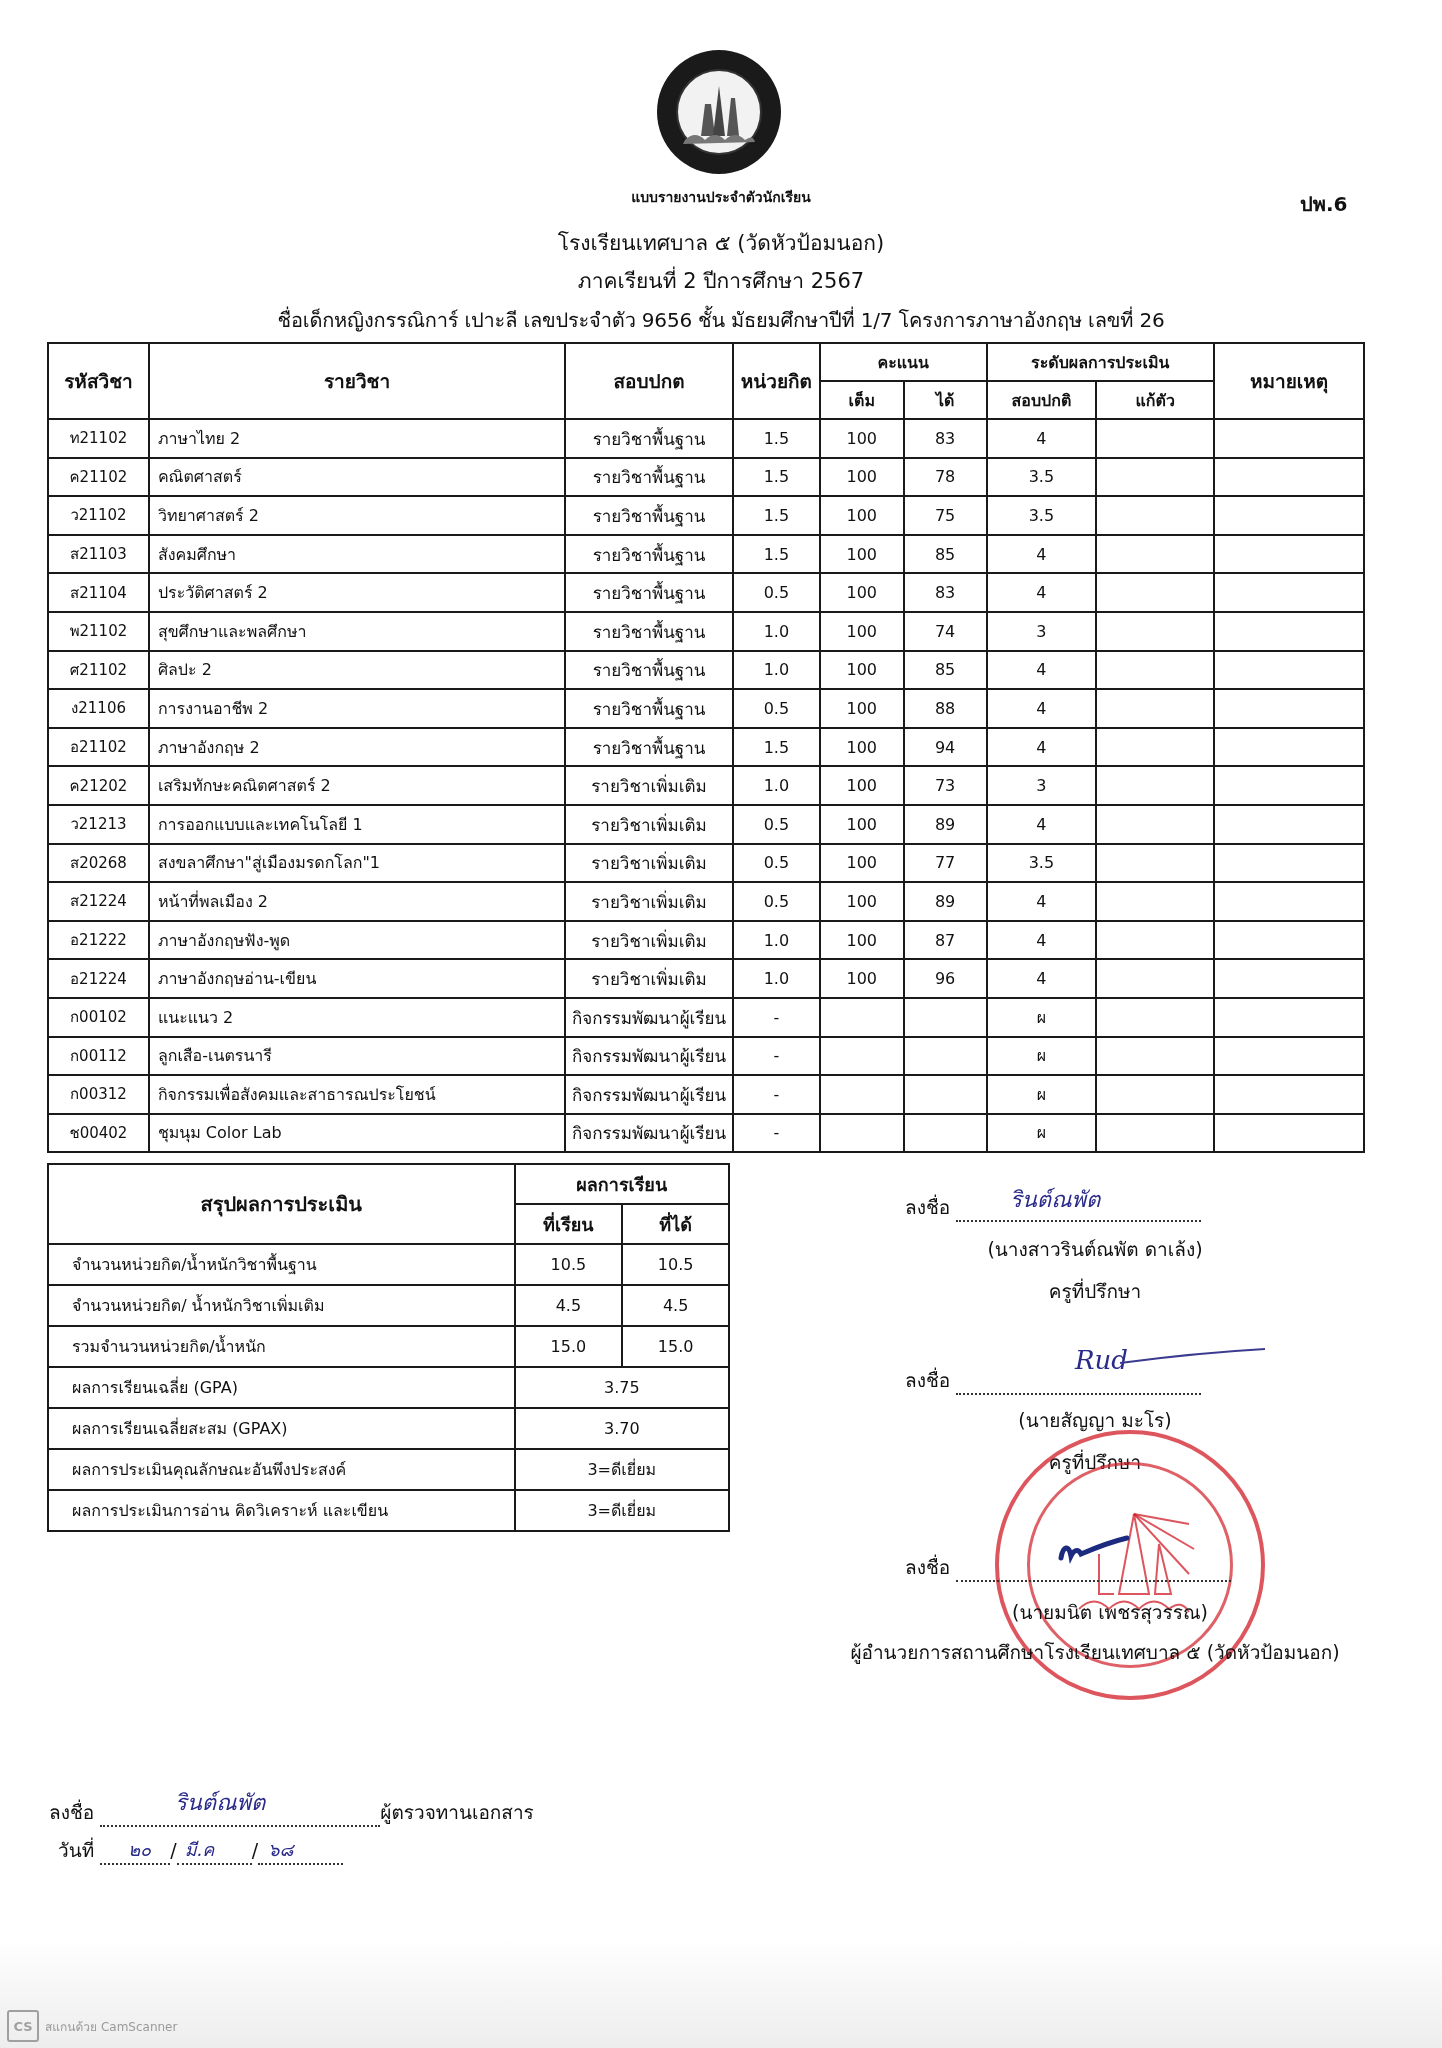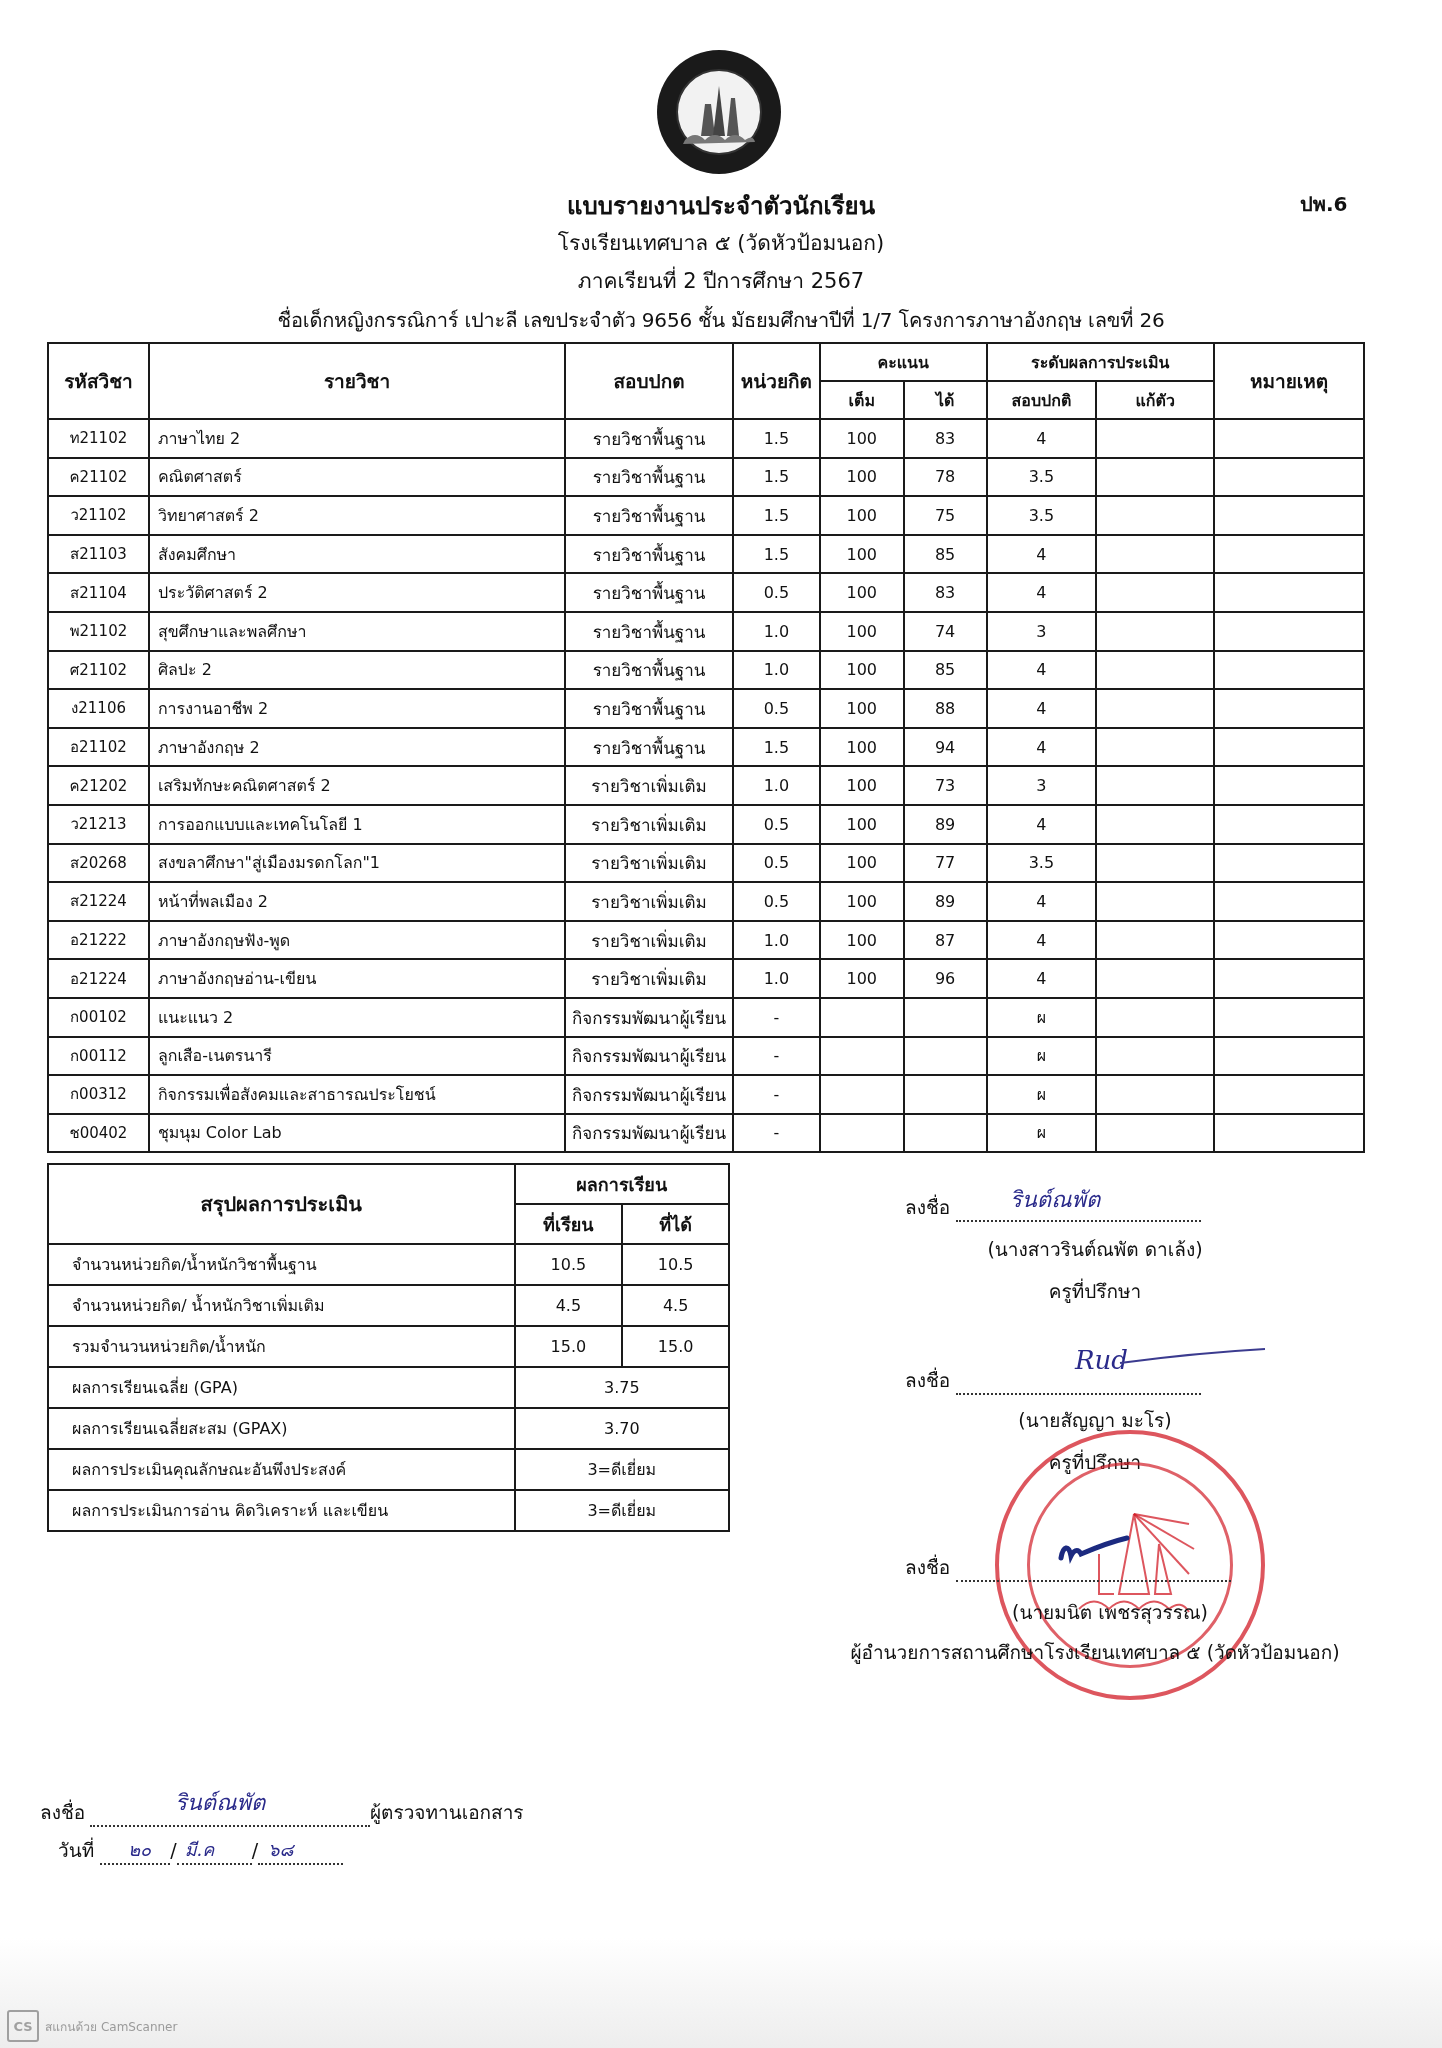--- a/index.html
+++ b/index.html
@@ -10,21 +10,21 @@
     color:#111;
   }
   .vignette {
     position:absolute; left:0; right:0; bottom:0; height:110px;
     background:linear-gradient(to bottom, rgba(255,255,255,0) 0%, #ededed 100%);
   }
   .logo {
     position:absolute; left:655px; top:48px; width:128px; height:128px;
   }
   .hdr { position:absolute; left:0; width:1442px; text-align:center; }
-  .hdr-title { top:186px; font-size:24px; font-weight:bold;font-family:Liberation Mono, monospace; }
+  .hdr-title { top:186px; font-size:14px; font-weight:bold;font-family:Liberation Mono, monospace; }
   .hdr-school { top:226px; font-size:21px; }
   .hdr-term { top:264px; font-size:21px; }
   .hdr-student { top:304px; font-size:20px; letter-spacing:-0.2px; }
   .form-code { position:absolute; left:1300px; top:188px; font-size:20px; font-weight:bold; }
 
   table { border-collapse:collapse; position:absolute; }
   td, th { border:2px solid #1a1a1a; padding:0; }
   .main { left:47px; top:342px; width:1318px; }
   .main th { font-weight:bold; font-size:19px; text-align:center; }
   .main th.sub { font-size:16px; height:36px; }
@@ -407,21 +407,21 @@
 <div class="sign" style="left:905px; top:1552px;">
   <span>ลงชื่อ</span>
   <span class="dots" style="width:275px;"></span>
 </div>
 <svg style="position:absolute; left:1055px; top:1528px; width:80px; height:40px;">
   <path d="M6 30 C8 18 14 16 16 28 C20 20 24 22 26 26 C40 20 55 14 72 10" stroke="#1c2a80" stroke-width="5" fill="none" stroke-linecap="round"></path>
 </svg>
 <div class="center-line" style="left:930px; width:360px; top:1597px;">(นายมนิต เพชรสุวรรณ)</div>
 <div class="center-line" style="left:830px; width:530px; top:1637px;">ผู้อำนวยการสถานศึกษาโรงเรียนเทศบาล  ๕  (วัดหัวป้อมนอก)</div>
 
-<div class="sign" style="left:40px; top:1797px;font-family:Liberation Serif, serif;">
+<div class="sign" style="left:49px; top:1797px;">
   <span>ลงชื่อ</span>
   <span class="dots" style="width:280px;"></span><span>ผู้ตรวจทานเอกสาร</span>
 </div>
 <div class="hand" style="left:175px; top:1785px; font-size:22px;">รินต์ณพัต</div>
 <div class="sign" style="left:58px; top:1835px;">
   <span>วันที่</span>
   <span class="dots" style="width:70px; position:relative;"><span class="hand" style="left:28px; top:-10px; font-size:18px; position:absolute;">๒๐</span></span><span>/</span><span class="dots" style="width:75px; position:relative;"><span class="hand" style="left:8px; top:-10px; font-size:18px; position:absolute;">มี.ค</span></span><span>/</span><span class="dots" style="width:85px; position:relative;"><span class="hand" style="left:10px; top:-10px; font-size:18px; position:absolute;">๖๘</span></span>
 </div>
 
 <div class="vignette"></div>

